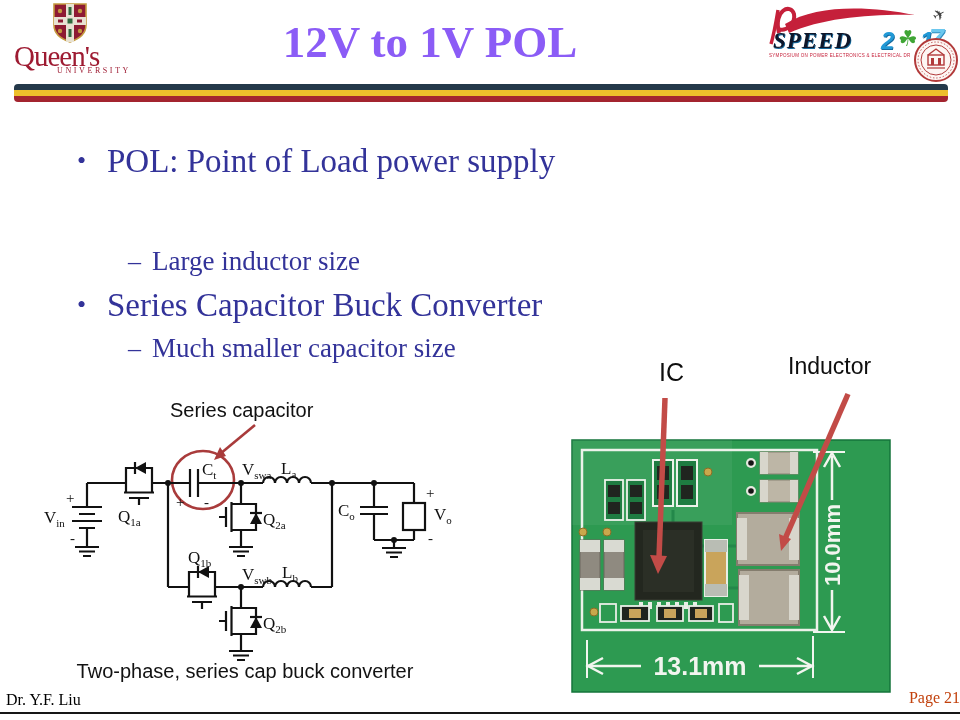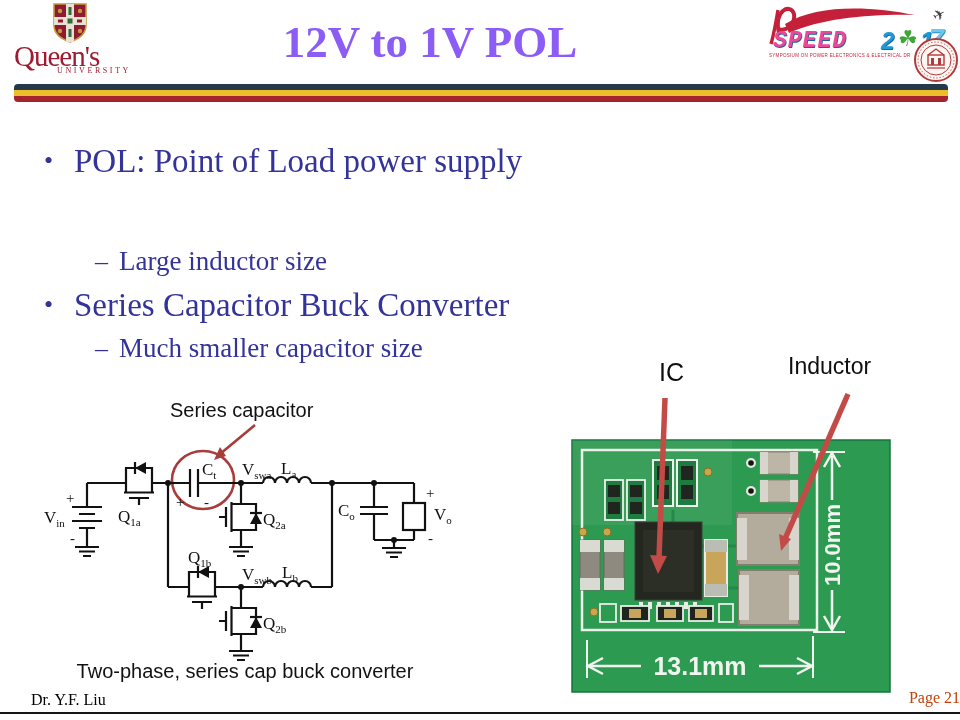--- a/index.html
+++ b/index.html
@@ -9,54 +9,54 @@
 
   
   .q-wordmark{left:14px;top:40px;font-size:29px;letter-spacing:-1px;color:#9E1B32;}
   .q-sub{left:57px;top:66px;font-size:8px;letter-spacing:2.6px;color:#9E1B32;font-family:"Liberation Serif",serif;}
   .title{left:225px;top:16px;width:410px;text-align:center;font-size:45px;font-weight:bold;color:#8b5cf6;}
   .stripes{left:14px;top:84px;width:934px;border-radius:4px;overflow:hidden;}
   .stripe{height:6px;}
 
   
   .speed{left:765px;top:2px;width:196px;height:82px;}
-  .speed-word{position:absolute;left:8px;top:26px;font-family:Liberation Mono, monospace;
-              font-style:italic;font-weight:bold;font-size:23px;color:#ec4899;letter-spacing:1px;
+  .speed-word{position:absolute;left:8px;top:26px;font-family:Liberation Serif, serif;
+              font-style:italic;font-weight:bold;font-size:23px;color:#0f172a;letter-spacing:1px;
               text-shadow:0.7px 0.7px 0 #14689C;}
   .speed-d2{position:absolute;left:116px;top:25px;font-family:"Liberation Sans",sans-serif;font-style:italic;font-weight:bold;font-size:24px;color:#2299D6;text-shadow:0.7px 0.7px 0 #14689C;}
   .speed-sh{position:absolute;left:133px;top:24px;font-size:22px;color:#3FA535;}
   .speed-d1{position:absolute;left:155px;top:25px;font-family:"Liberation Sans",sans-serif;font-style:italic;font-weight:bold;font-size:24px;color:#2299D6;text-shadow:0.7px 0.7px 0 #14689C;}
   .speed-d7{position:absolute;left:164px;top:22px;font-family:"Liberation Sans",sans-serif;font-style:italic;font-weight:bold;font-size:27px;color:#6CC7EE;text-shadow:0.7px 0.7px 0 #2E8CC0;}
   .speed-plane{position:absolute;left:168px;top:4px;font-size:15px;color:#444;transform:rotate(-28deg);}
   .speed-tag{position:absolute;left:4px;top:51px;width:142px;font-family:"Liberation Sans",sans-serif;
              font-size:4.5px;letter-spacing:0.3px;color:#C5203A;white-space:nowrap;overflow:hidden;}
 
   
-  .b{position:absolute;color:#333399;white-space:nowrap;}
+  .b{position:absolute;color:#333399;white-space:nowrap;margin-left:33px;}
   .b .mk{display:inline-block;}
   .l1{left:44px;}
   .l1 .mk{font-size:26px;width:30px;vertical-align:3px;}
   .l1 .tx{font-size:33px;}
   .l2{left:95px;}
   .l2 .mk{font-size:26px;width:24px;}
   .l2 .tx{font-size:27px;}
 
   
   .circuit-caption{left:40px;top:660px;width:410px;text-align:center;
                    font-family:"Liberation Sans",sans-serif;font-size:20px;color:#121212;}
   .ct{font-family:"Liberation Serif",serif;font-size:17px;fill:#111;}
   .cs{font-size:11px;}
   .sg{font-family:"Liberation Serif",serif;font-size:15px;fill:#111;}
   .ann{font-family:"Liberation Sans",sans-serif;font-size:20px;fill:#111;}
   .pcb-label{font-family:"Liberation Sans",sans-serif;font-size:25px;fill:#0e0e0e;}
   .dim{font-family:"Liberation Sans",sans-serif;font-weight:bold;fill:#F2F5EF;}
 
   
   .footer-rule{left:0;top:712px;width:960px;height:2px;background:#161616;}
-  .author{left:31px;top:691px;font-size:16px;color:#000;}
+  .author{left:6px;top:691px;font-size:16px;color:#000;}
   .page{right:0;top:689px;font-size:16px;color:#c2410c;}
 </style>
 </head>
 <body>
 
 <div class="slide">
 
   <svg class="abs" style="left:50px;top:3px" width="40" height="40" viewBox="0 0 40 40">
     <path d="M4,1 H36 V22 C36,31 29,36 20,39 C11,36 4,31 4,22 Z" fill="#8E1B32" stroke="#C49A3F" stroke-width="1.6"></path>
     <rect x="16" y="1" width="8" height="38" fill="#E8E2D2"></rect>

